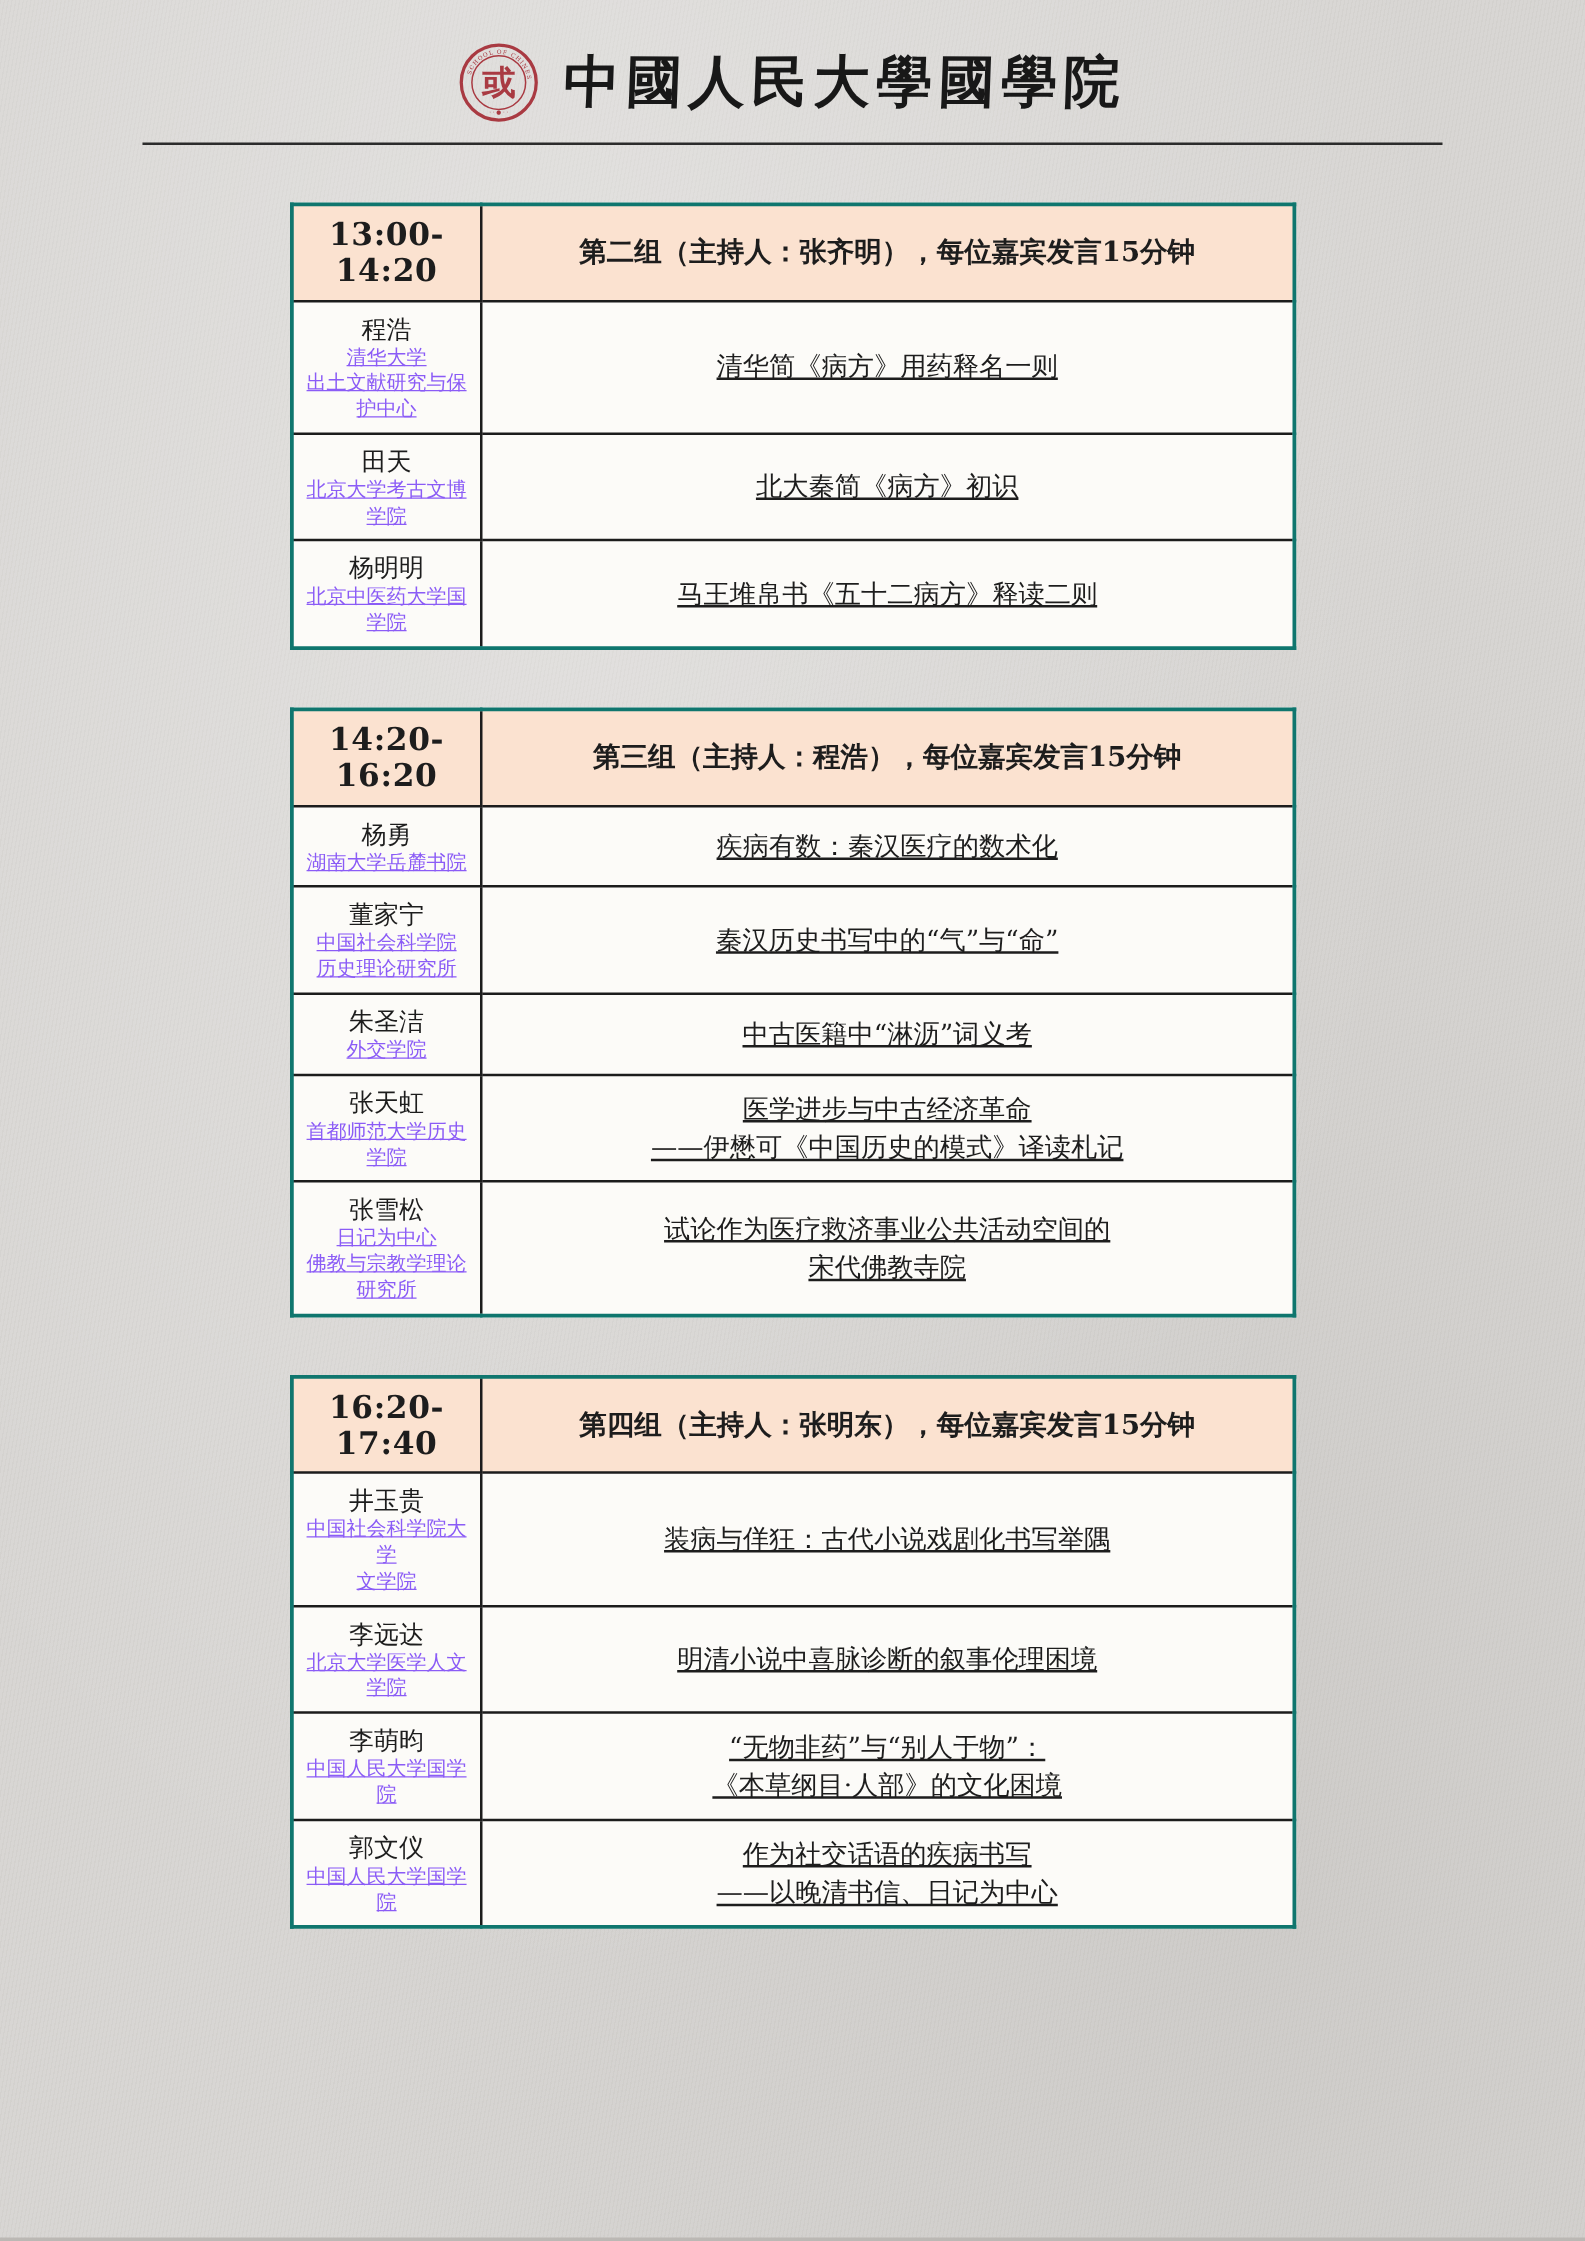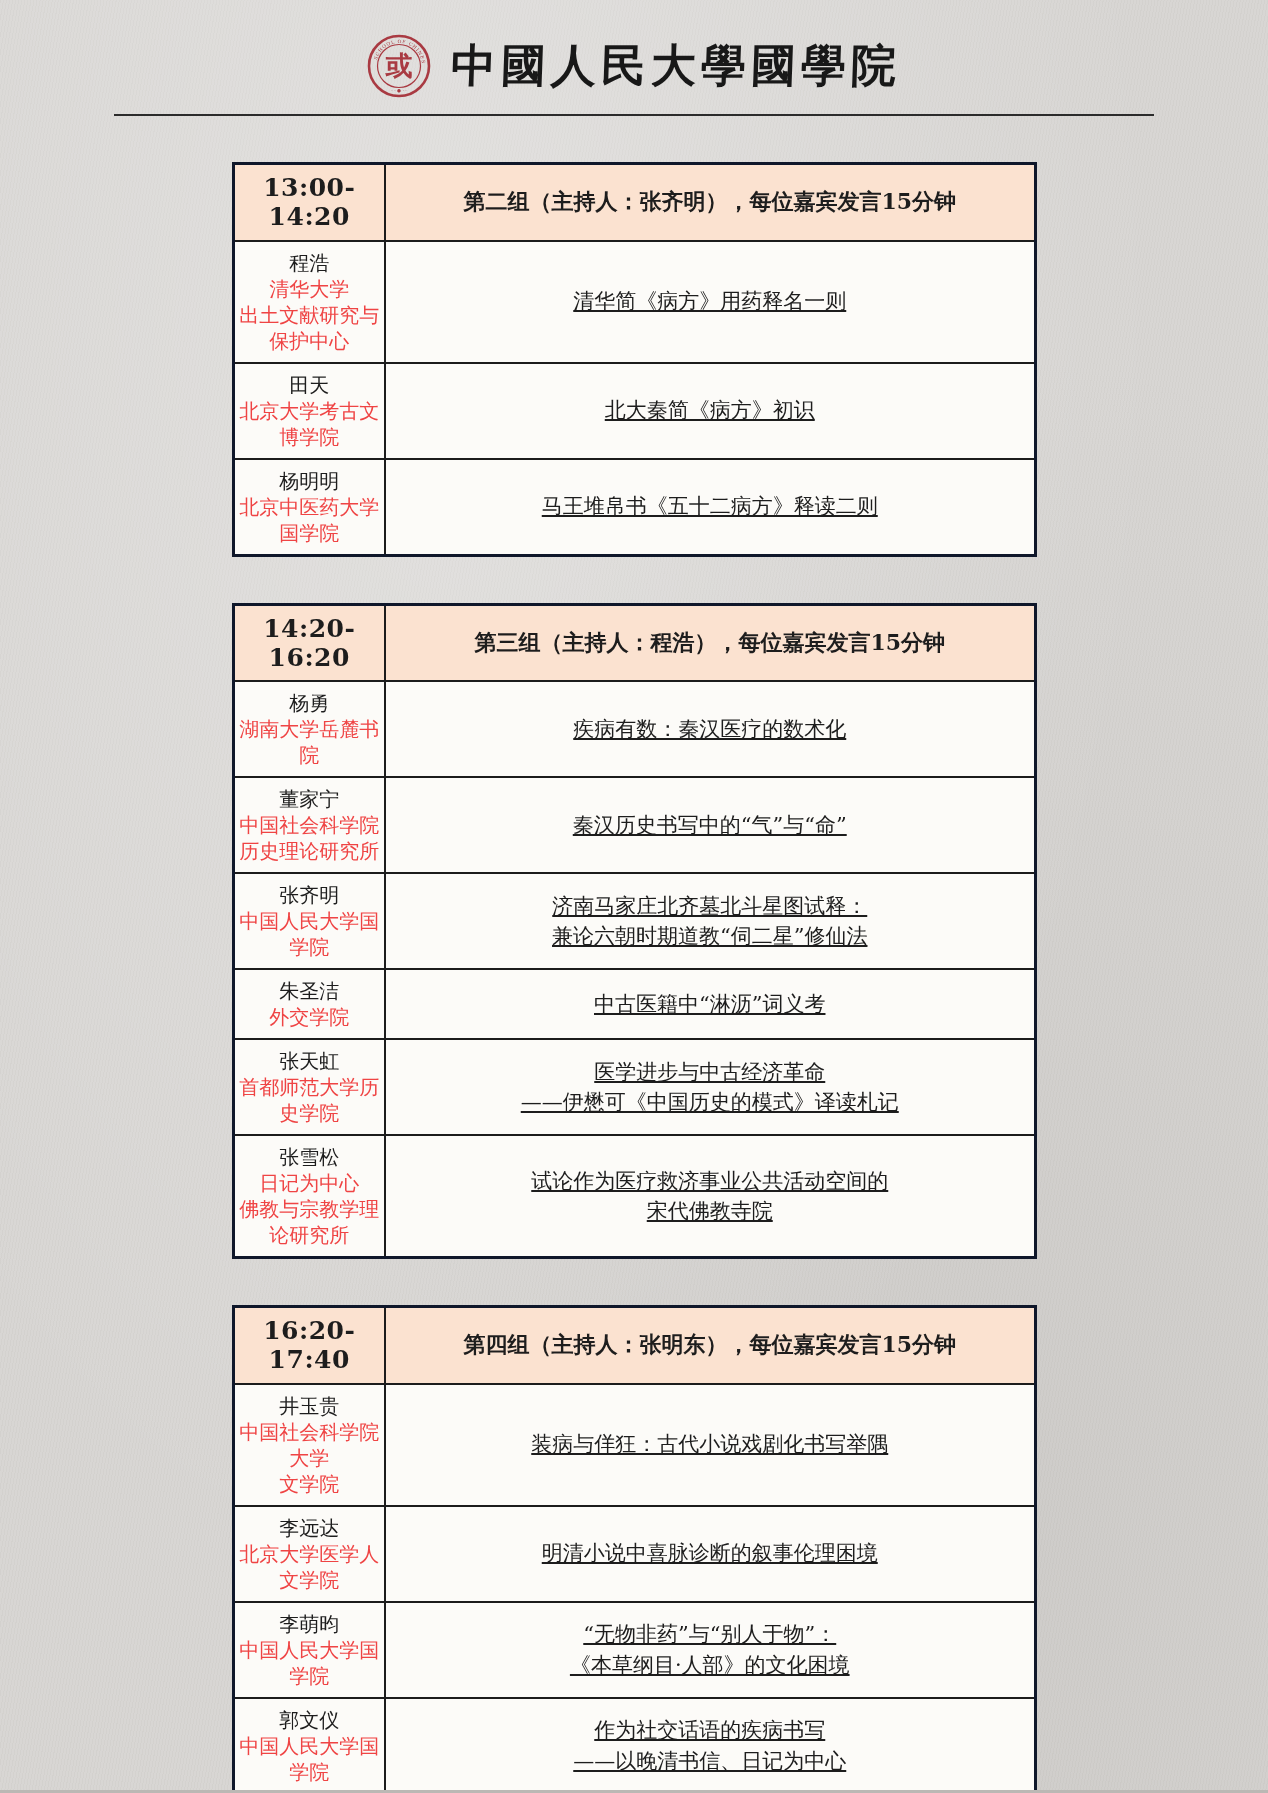--- a/index.html
+++ b/index.html
@@ -21,36 +21,36 @@
   .seal { flex:0 0 auto; }
   .brand-title {
     font-size:45px; font-weight:bold; letter-spacing:5px;
     transform:skewX(-2deg); color:#181818;
   }
   .header-rule { width:1040px; height:2px; background:#2b2b2b; margin:16px auto 0; }
 
   .session-table {
     width:805px; margin:46px auto 0;
     border-collapse:collapse;
-    border:3px solid #0f172a;
+    border:3px solid #0f766e;
     background:#fcfbf8;
   }
   .session-table td {
     border:2px solid #1c1c1c;
     text-align:center; vertical-align:middle;
   }
   td.time {
     width:152px; font-weight:bold; font-size:25px;
     background:#fbe2d0; letter-spacing:0.5px;
   }
   td.session-title { font-weight:bold; font-size:22px; background:#fbe2d0; }
   .head-row td { height:77px; }
   td.presenter { padding:8px 4px; }
   .p-name { font-size:20px; line-height:1.3; }
-  .p-aff  { font-size:20px; line-height:1.3; color:#ef4444; }
+  .p-aff  { font-size:16px; line-height:1.3; color:#8b5cf6;text-decoration:underline; }
   td.topic-cell { font-size:21px; line-height:1.45; padding:7px 12px;text-decoration:underline; }
   .line:empty { display:none; }
 </style>
 </head>
 <body>
 
 <header>
   <div class="brand">
     <svg class="seal" width="64" height="64" viewBox="0 0 64 64">
       <circle cx="32" cy="32" r="30" fill="none" stroke="#a93a42" stroke-width="2.6"></circle>
@@ -137,31 +137,20 @@
         <div class="p-aff line">中国社会科学院</div>
         <div class="p-aff line">历史理论研究所</div>
       </td>
       <td class="topic-cell">
         <div class="line">秦汉历史书写中的“气”与“命”</div>
 
       </td>
     </tr>
     <tr>
       <td class="presenter">
-        <div class="p-name">张齐明</div>
-        <div class="p-aff line">中国人民大学国学院</div>
-
-      </td>
-      <td class="topic-cell">
-        <div class="line">济南马家庄北齐墓北斗星图试释：</div>
-        <div class="line">兼论六朝时期道教“伺二星”修仙法</div>
-      </td>
-    </tr>
-    <tr>
-      <td class="presenter">
         <div class="p-name">朱圣洁</div>
         <div class="p-aff line">外交学院</div>
 
       </td>
       <td class="topic-cell">
         <div class="line">中古医籍中“淋沥”词义考</div>
 
       </td>
     </tr>
     <tr>

